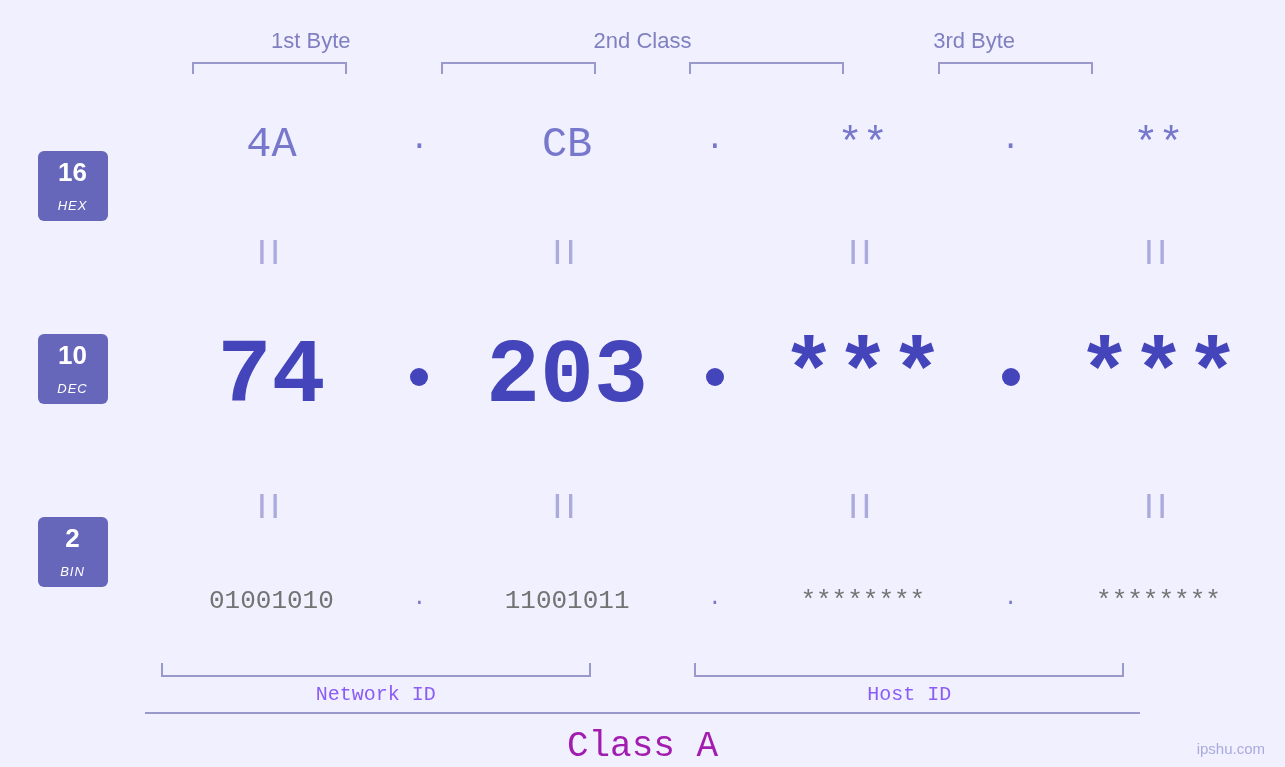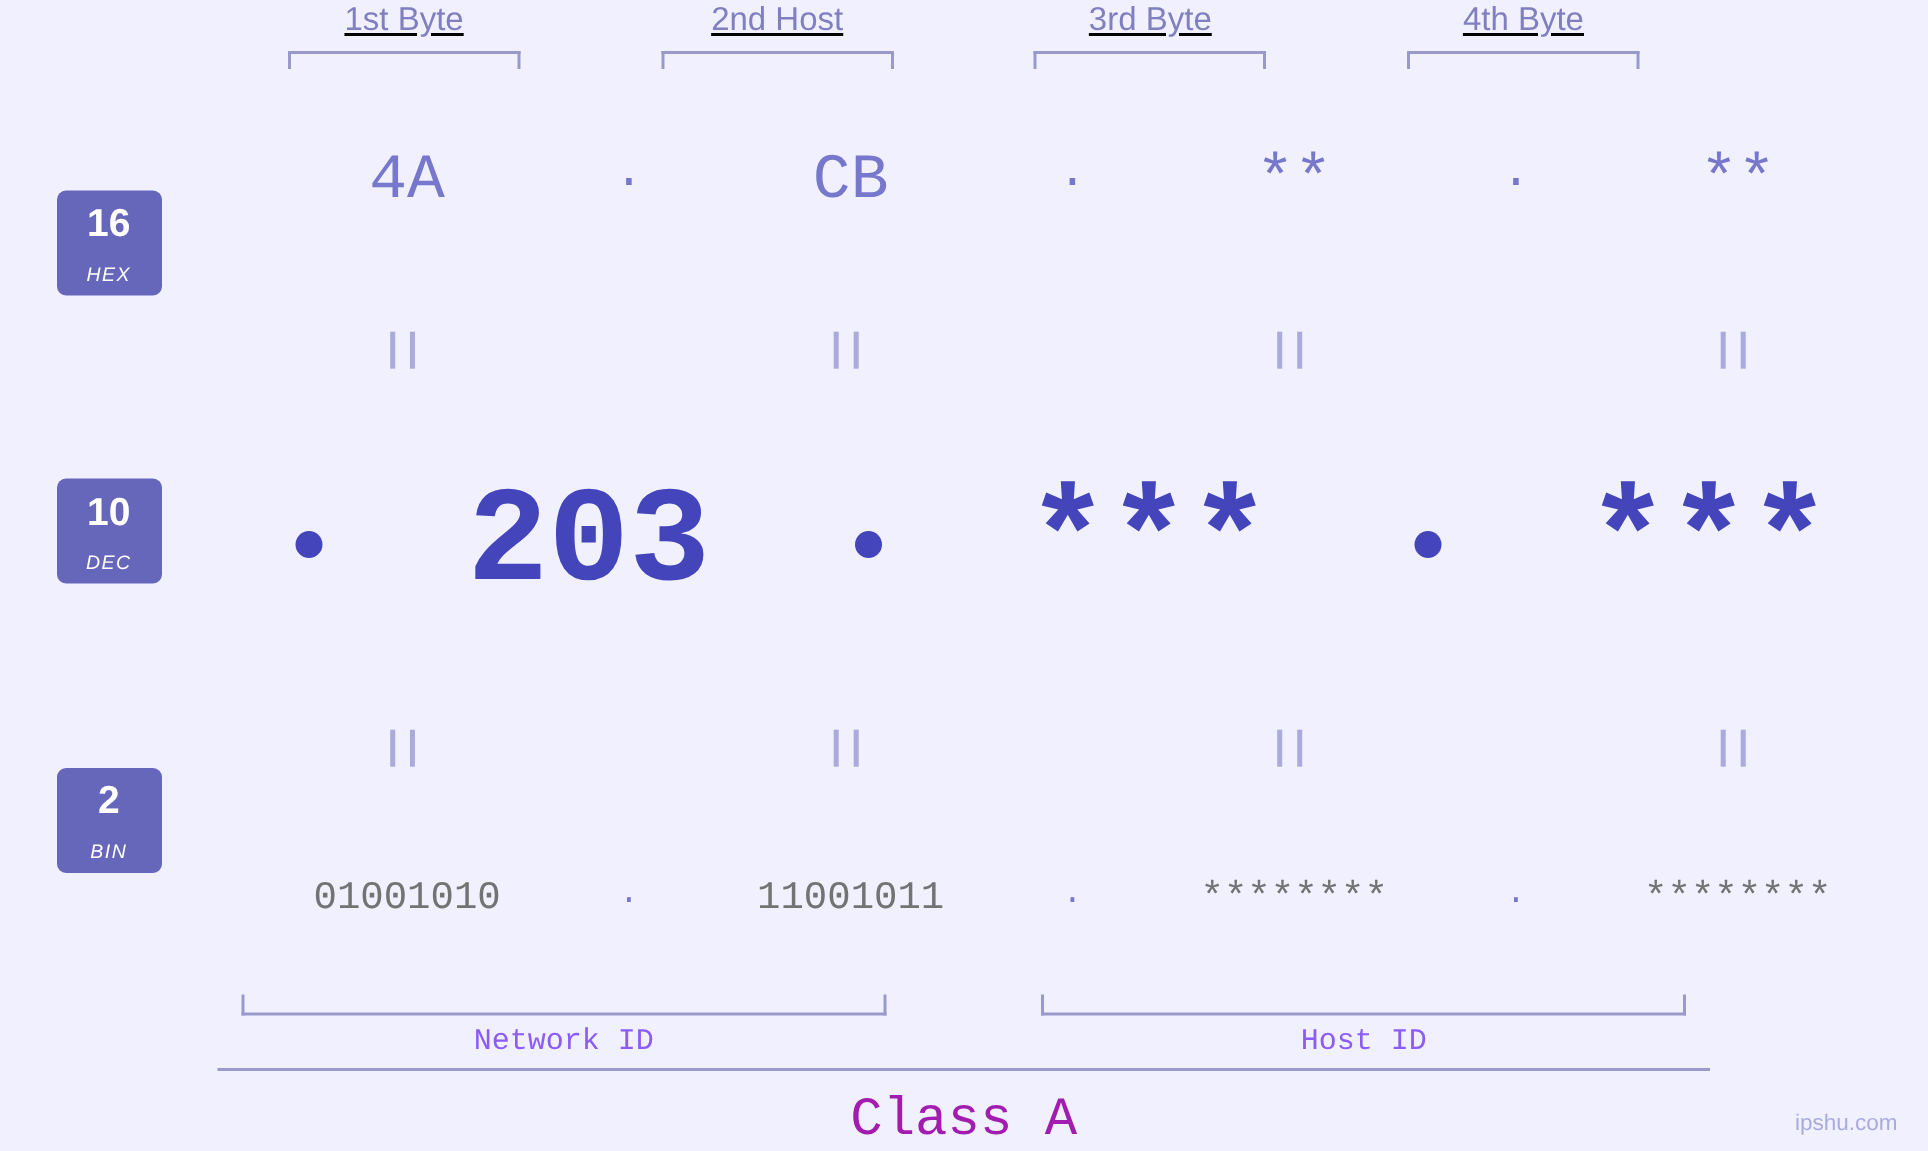--- a/index.html
+++ b/index.html
@@ -20,22 +20,22 @@
       display: flex;
       flex-direction: column;
       align-items: center;
     }
 
     
     .byte-headers {
       display: flex;
       width: 100%;
       padding: 0 145px;
-      justify-content: space-around;
-      text-decoration: underline;
+      margin-top: 28px;
+      justify-content: space-around;
     }
 
     .byte-header {
       color: #8080c0;
       font-size: 22px;
       font-family: Arial, sans-serif;
       text-align: center;
       width: 200px;
     }
 
@@ -222,23 +222,22 @@
       letter-spacing: 6px;
     }
   </style>
 </head>
 <body>
 
 <div class="main-container">
 
   <div class="byte-headers">
     <div class="byte-header">1st Byte</div>
-    <div class="byte-header">2nd Host</div>
+    <div class="byte-header">2nd Class</div>
     <div class="byte-header">3rd Byte</div>
-    <div class="byte-header">4th Byte</div>
   </div>
 
   <div class="brackets-row">
     <div class="bracket-container">
       <div class="bracket-top"></div>
     </div>
     <div class="bracket-container">
       <div class="bracket-top"></div>
     </div>
     <div class="bracket-container">
@@ -296,20 +295,23 @@
         <div class="equals-cell"><span class="eq-sign">||</span></div>
         <div class="dot-spacer"></div>
         <div class="equals-cell"><span class="eq-sign">||</span></div>
         <div class="dot-spacer"></div>
         <div class="equals-cell"><span class="eq-sign">||</span></div>
         <div class="dot-spacer"></div>
         <div class="equals-cell"><span class="eq-sign">||</span></div>
       </div>
 
       <div class="row-values" style="align-items: center;">
+        <div class="cell">
+          <span class="dec-value">74</span>
+        </div>
         <div class="dot-cell" style="display:flex;justify-content:center;">
           <span class="dec-row-dot"></span>
         </div>
         <div class="cell">
           <span class="dec-value">203</span>
         </div>
         <div class="dot-cell" style="display:flex;justify-content:center;">
           <span class="dec-row-dot"></span>
         </div>
         <div class="cell">

